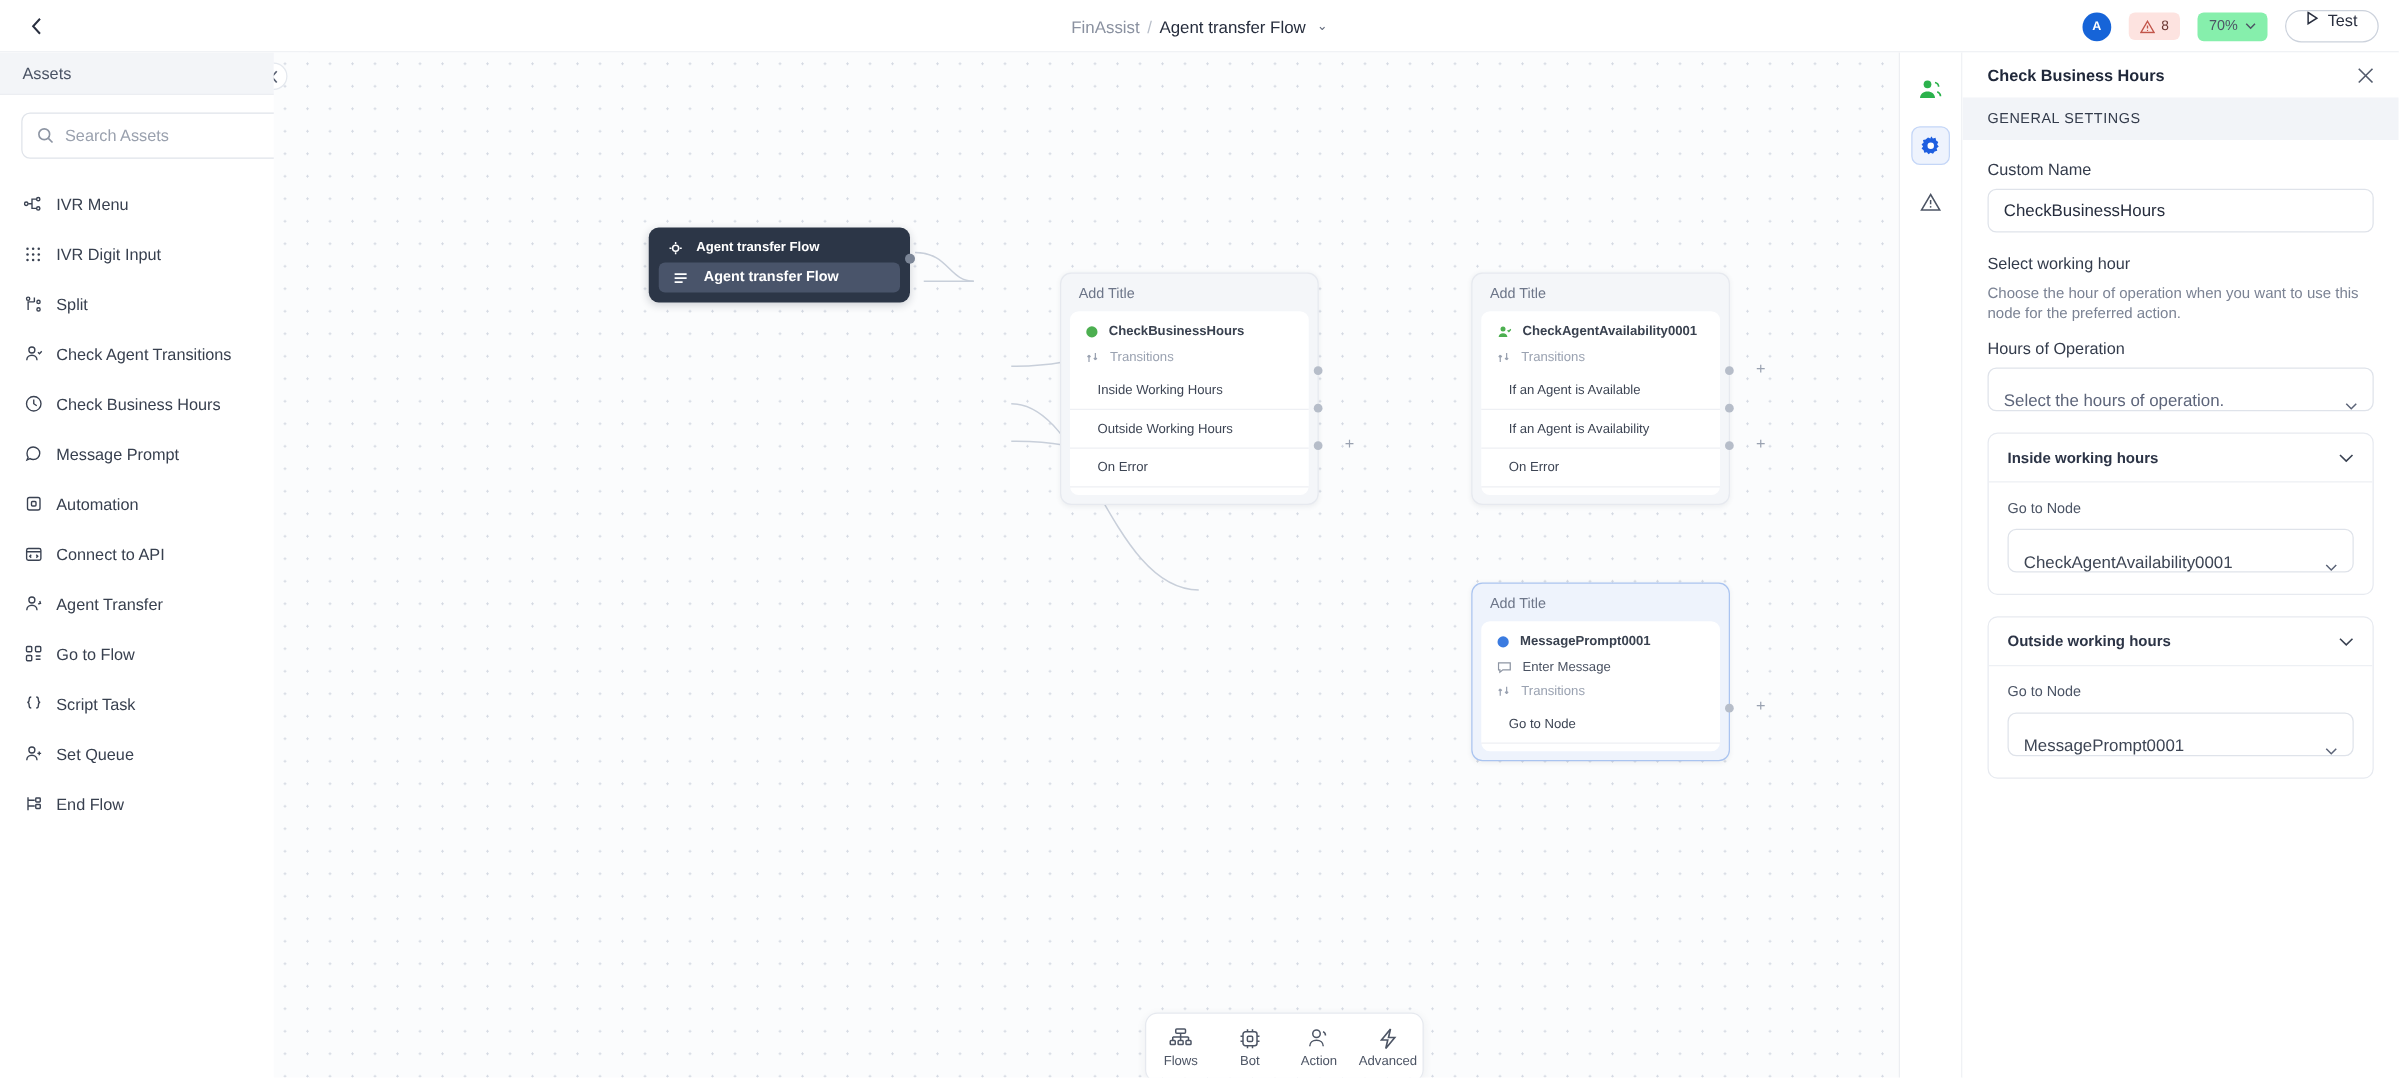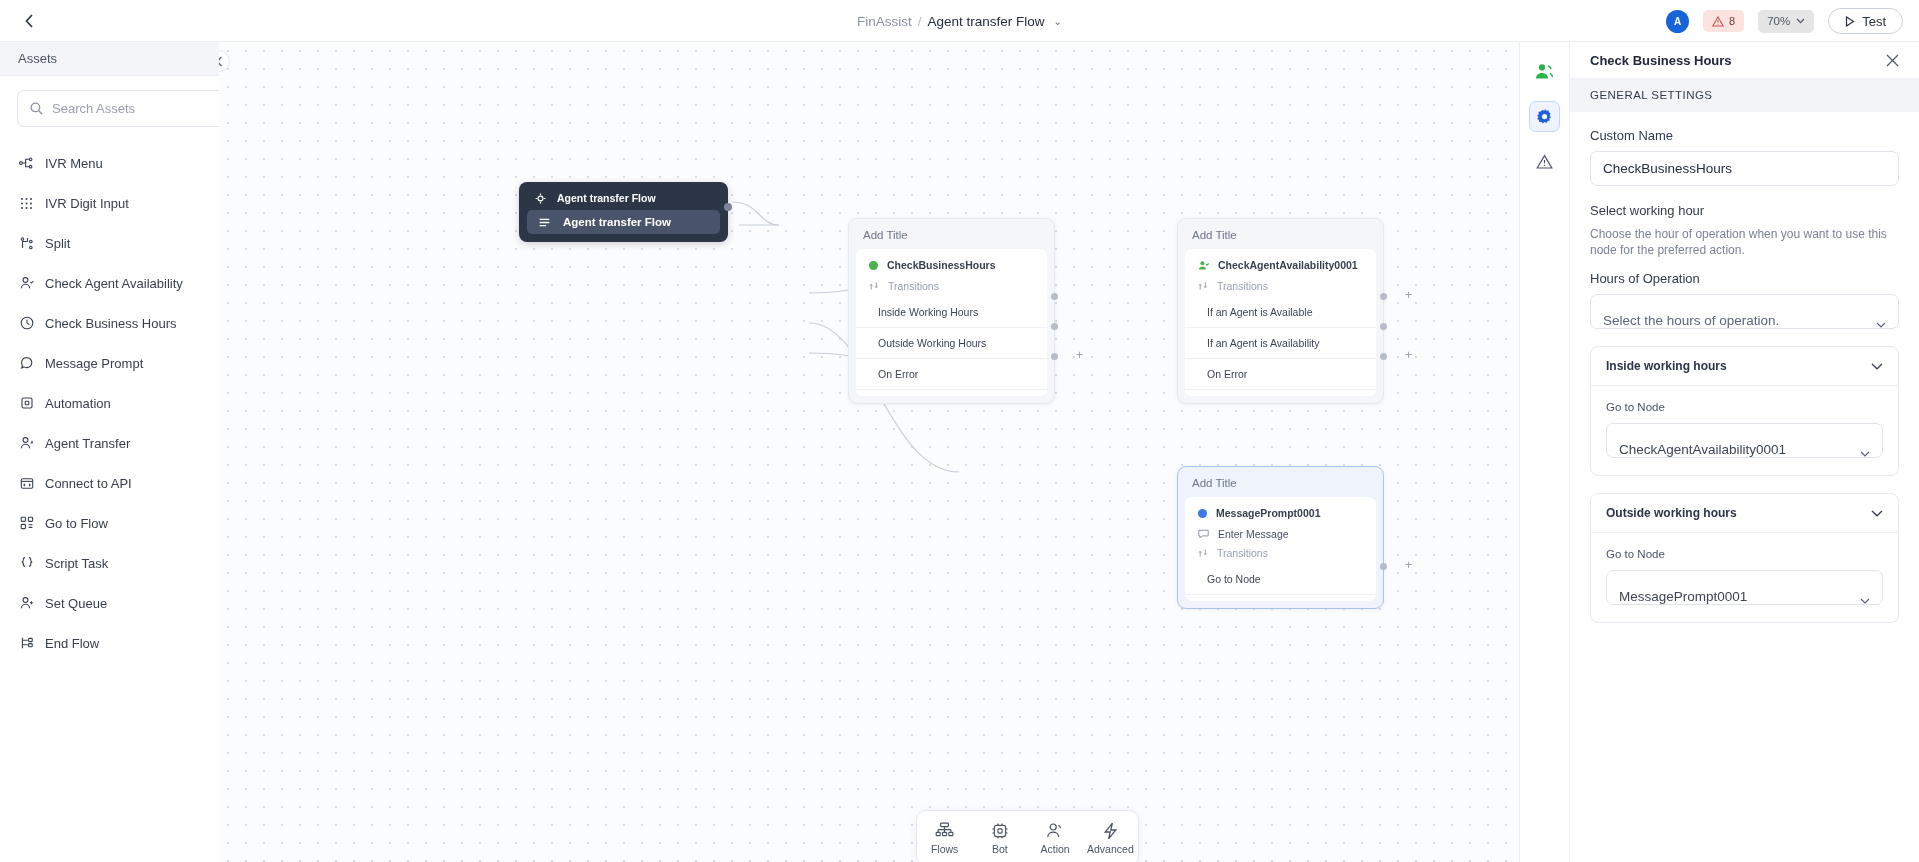--- a/index.html
+++ b/index.html
@@ -39,27 +39,27 @@
     width: 23px; height: 23px; border-radius: 50%;
     background: #1664d8; color: #fff; font-size: 10px; font-weight: bold;
     display: flex; align-items: center; justify-content: center;
   }
   .warn-pill {
     height: 22px; background: #fde3e0; border-radius: 5px;
     display: flex; align-items: center; gap: 5px; padding: 0 9px;
     font-size: 11px; color: #6d3a36;
   }
   .zoom-pill {
-    height: 23px; background: #e5e5e5; border-radius: 5px;
+    height: 23px; background: #86efac; border-radius: 5px;
     display: flex; align-items: center; gap: 6px; padding: 0 9px;
     font-size: 11.5px; color: #4d5565; cursor: pointer;
   }
   .test-btn {
     height: 26px; border: 1px solid #ccd2dc; border-radius: 14px;
-    display: flex; align-items: center; gap: 7px; padding: 0 16px;
+    display: flex; gap: 7px; padding: 0 16px;
     font-size: 13px; color: #2a3040; cursor: pointer; background: #fff;
   }
 
   
   .sidebar {
     position: absolute; left: 0; top: 42px; width: 248px; height: 820px;
     background: #ffffff; border-right: 1px solid #e9ecf1;
   }
   .assets-head {
     height: 34px; background: #f3f5f8; display: flex; align-items: center;
@@ -353,21 +353,21 @@
     </div>
 
     <div class="nav-item">
       <span class="nav-ico">
         <svg width="14" height="14" viewBox="0 0 14 14" fill="none" stroke="#3a4252" stroke-width="1.1">
             <circle cx="5.5" cy="4" r="2.4"></circle>
             <path d="M1.4 12.2c0-2.4 1.9-4 4.1-4s4.1 1.6 4.1 4"></path>
             <path d="M10.4 5.8l1.2 1.2 1.8-2"></path>
           </svg>
       </span>
-      <span class="nav-lab">Check Agent Availability</span>
+      <span class="nav-lab">Check Agent Transitions</span>
       <span class="nav-car">
           <svg width="9" height="6" viewBox="0 0 9 6" fill="none" stroke="#8b93a3" stroke-width="1.2">
             <path d="M1 1L4.5 4.6L8 1"></path>
           </svg>
         </span>
     </div>
 
     <div class="nav-item">
       <span class="nav-ico">
         <svg width="14" height="14" viewBox="0 0 14 14" fill="none" stroke="#3a4252" stroke-width="1.1">
@@ -398,52 +398,52 @@
     </div>
 
     <div class="nav-item">
       <span class="nav-ico">
         <svg width="14" height="14" viewBox="0 0 14 14" fill="none" stroke="#3a4252" stroke-width="1.1">
             <rect x="2" y="2" width="10" height="10" rx="1.6"></rect>
             <rect x="5.2" y="5.2" width="3.6" height="3.6" rx=".8"></rect>
           </svg>
       </span>
       <span class="nav-lab">Automation</span>
-      <span class="nav-car">
-          <svg width="9" height="6" viewBox="0 0 9 6" fill="none" stroke="#8b93a3" stroke-width="1.2">
-            <path d="M1 1L4.5 4.6L8 1"></path>
-          </svg>
-        </span>
-    </div>
-
-    <div class="nav-item">
-      <span class="nav-ico">
-        <svg width="14" height="14" viewBox="0 0 14 14" fill="none" stroke="#3a4252" stroke-width="1.1">
-            <circle cx="5.5" cy="4" r="2.4"></circle>
-            <path d="M1.4 12.2c0-2.4 1.9-4 4.1-4s4.1 1.6 4.1 4"></path>
-            <path d="M10.6 7.2l1.8-.6-.6-1.8"></path>
-          </svg>
-      </span>
-      <span class="nav-lab">Agent Transfer</span>
       <span class="nav-car">
           <svg width="9" height="6" viewBox="0 0 9 6" fill="none" stroke="#8b93a3" stroke-width="1.2">
             <path d="M1 1L4.5 4.6L8 1"></path>
           </svg>
         </span>
     </div>
 
     <div class="nav-item">
       <span class="nav-ico">
         <svg width="14" height="13" viewBox="0 0 14 13" fill="none" stroke="#3a4252" stroke-width="1.1">
             <rect x="1.3" y="1.8" width="11.4" height="9.4" rx="1.4"></rect>
             <path d="M1.3 4.4h11.4"></path>
             <path d="M5 6.8L3.8 8L5 9.1M9 6.8L10.2 8L9 9.1"></path>
           </svg>
       </span>
       <span class="nav-lab">Connect to API</span>
+      <span class="nav-car">
+          <svg width="9" height="6" viewBox="0 0 9 6" fill="none" stroke="#8b93a3" stroke-width="1.2">
+            <path d="M1 1L4.5 4.6L8 1"></path>
+          </svg>
+        </span>
+    </div>
+
+    <div class="nav-item">
+      <span class="nav-ico">
+        <svg width="14" height="14" viewBox="0 0 14 14" fill="none" stroke="#3a4252" stroke-width="1.1">
+            <circle cx="5.5" cy="4" r="2.4"></circle>
+            <path d="M1.4 12.2c0-2.4 1.9-4 4.1-4s4.1 1.6 4.1 4"></path>
+            <path d="M10.6 7.2l1.8-.6-.6-1.8"></path>
+          </svg>
+      </span>
+      <span class="nav-lab">Agent Transfer</span>
       <span class="nav-car">
           <svg width="9" height="6" viewBox="0 0 9 6" fill="none" stroke="#8b93a3" stroke-width="1.2">
             <path d="M1 1L4.5 4.6L8 1"></path>
           </svg>
         </span>
     </div>
 
     <div class="nav-item">
       <span class="nav-ico">
         <svg width="14" height="14" viewBox="0 0 14 14" fill="none" stroke="#3a4252" stroke-width="1.1">

